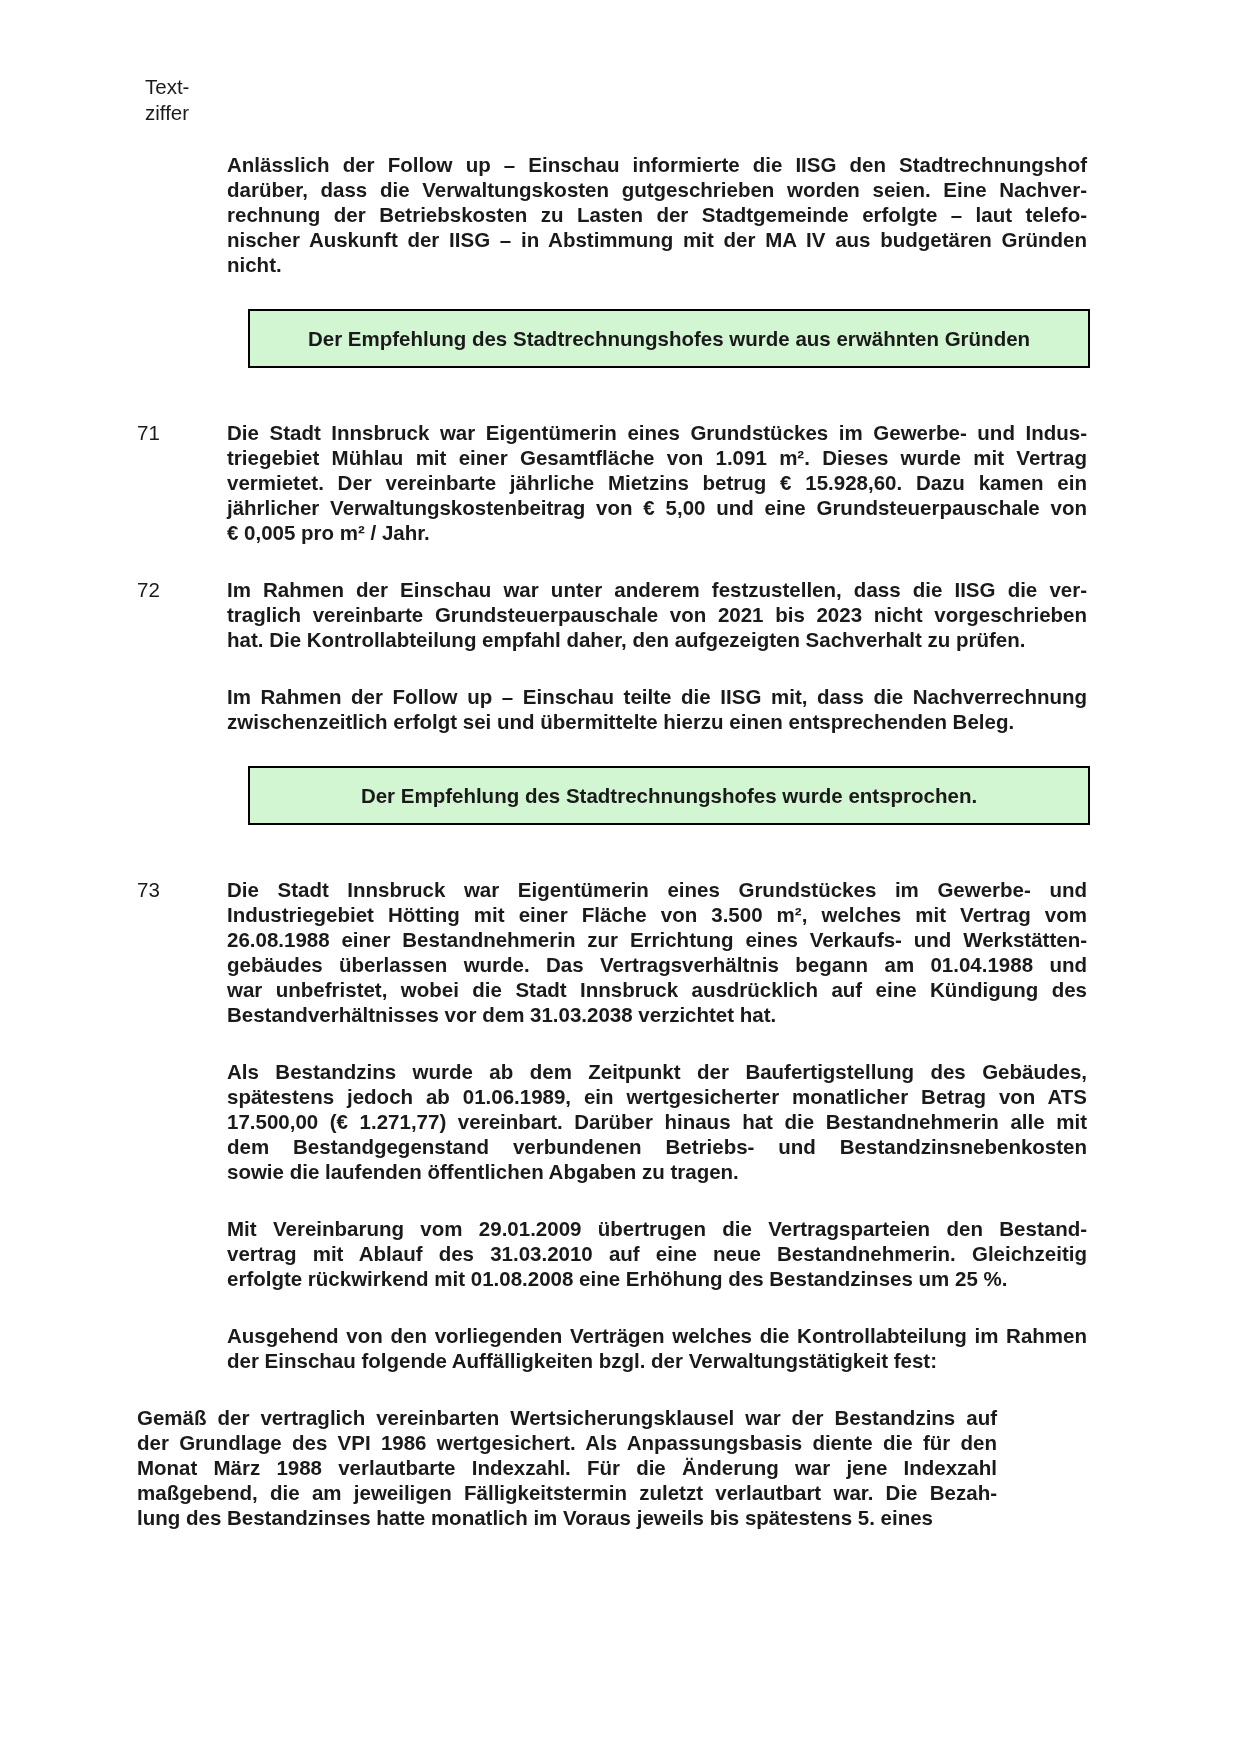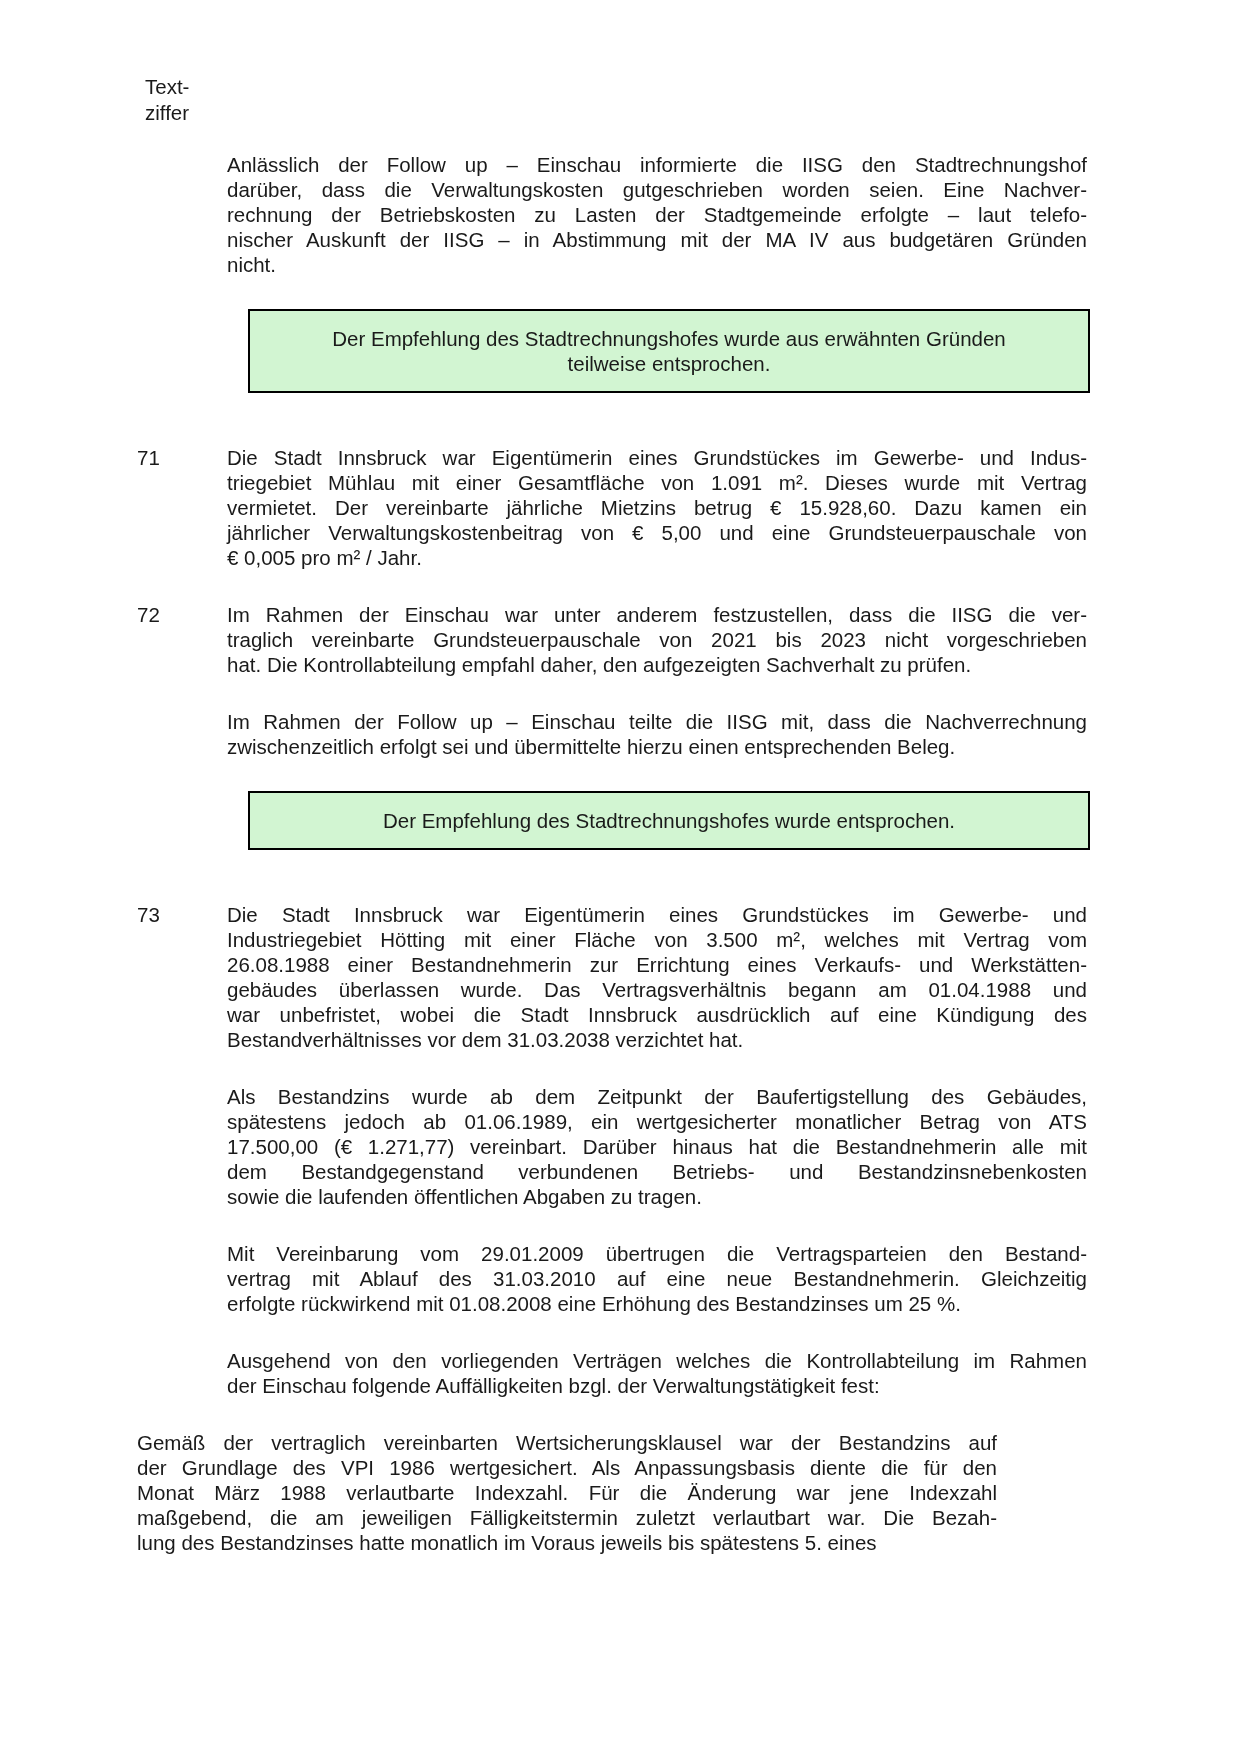--- a/index.html
+++ b/index.html
@@ -29,20 +29,21 @@
     position:absolute;left:137px;top:152px;width:950px;
   }
   .content > :first-child{margin-top:0;}
   .row{display:flex;margin-top:32px;}
   .row .num{flex:0 0 90px;width:90px;}
   .row .text{flex:0 0 860px;width:860px;}
   .ln{
     text-align:justify;
     text-align-last:justify;
     min-height:25px;
+    font-weight:bold;
   }
   .ln.last{text-align-last:left;}
   .box{
     margin:32px 0 0 111px;
     width:798px;
     border:2px solid var(--box-border);
     background:var(--box-bg);
     padding:15px 20px;
   }
   .box .ln{text-align:center;text-align-last:center;}
@@ -76,21 +77,20 @@
         <div class="text">
           <div class="ln">Anlässlich der Follow up – Einschau informierte die IISG den Stadtrechnungshof</div>
           <div class="ln">darüber, dass die Verwaltungskosten gutgeschrieben worden seien. Eine Nachver-</div>
           <div class="ln">rechnung der Betriebskosten zu Lasten der Stadtgemeinde erfolgte – laut telefo-</div>
           <div class="ln">nischer Auskunft der IISG – in Abstimmung mit der MA IV aus budgetären Gründen</div>
           <div class="ln last">nicht.</div>
         </div>
       </div>
       <div class="box">
         <div class="ln">Der Empfehlung des Stadtrechnungshofes wurde aus erwähnten Gründen</div>
-        <div class="ln">teilweise entsprochen.</div>
       </div>
       <div class="row">
         <div class="num">71</div>
         <div class="text">
           <div class="ln">Die Stadt Innsbruck war Eigentümerin eines Grundstückes im Gewerbe- und Indus-</div>
           <div class="ln">triegebiet Mühlau mit einer Gesamtfläche von 1.091 m². Dieses wurde mit Vertrag</div>
           <div class="ln">vermietet. Der vereinbarte jährliche Mietzins betrug € 15.928,60. Dazu kamen ein</div>
           <div class="ln">jährlicher Verwaltungskostenbeitrag von € 5,00 und eine Grundsteuerpauschale von</div>
           <div class="ln last">€ 0,005 pro m² / Jahr.</div>
         </div>

